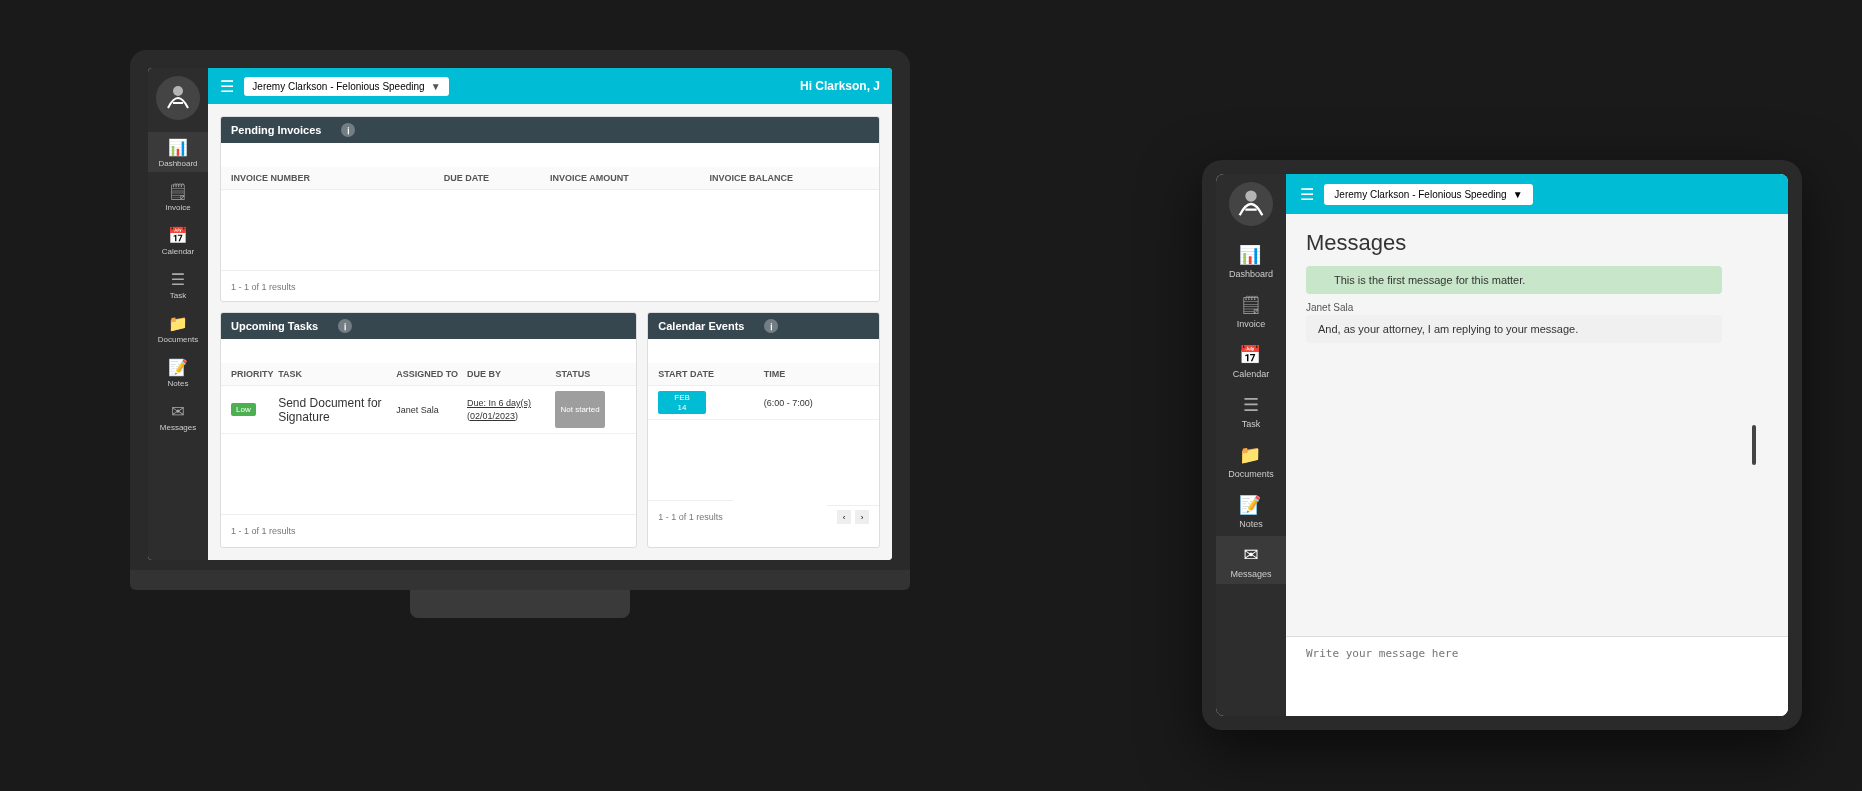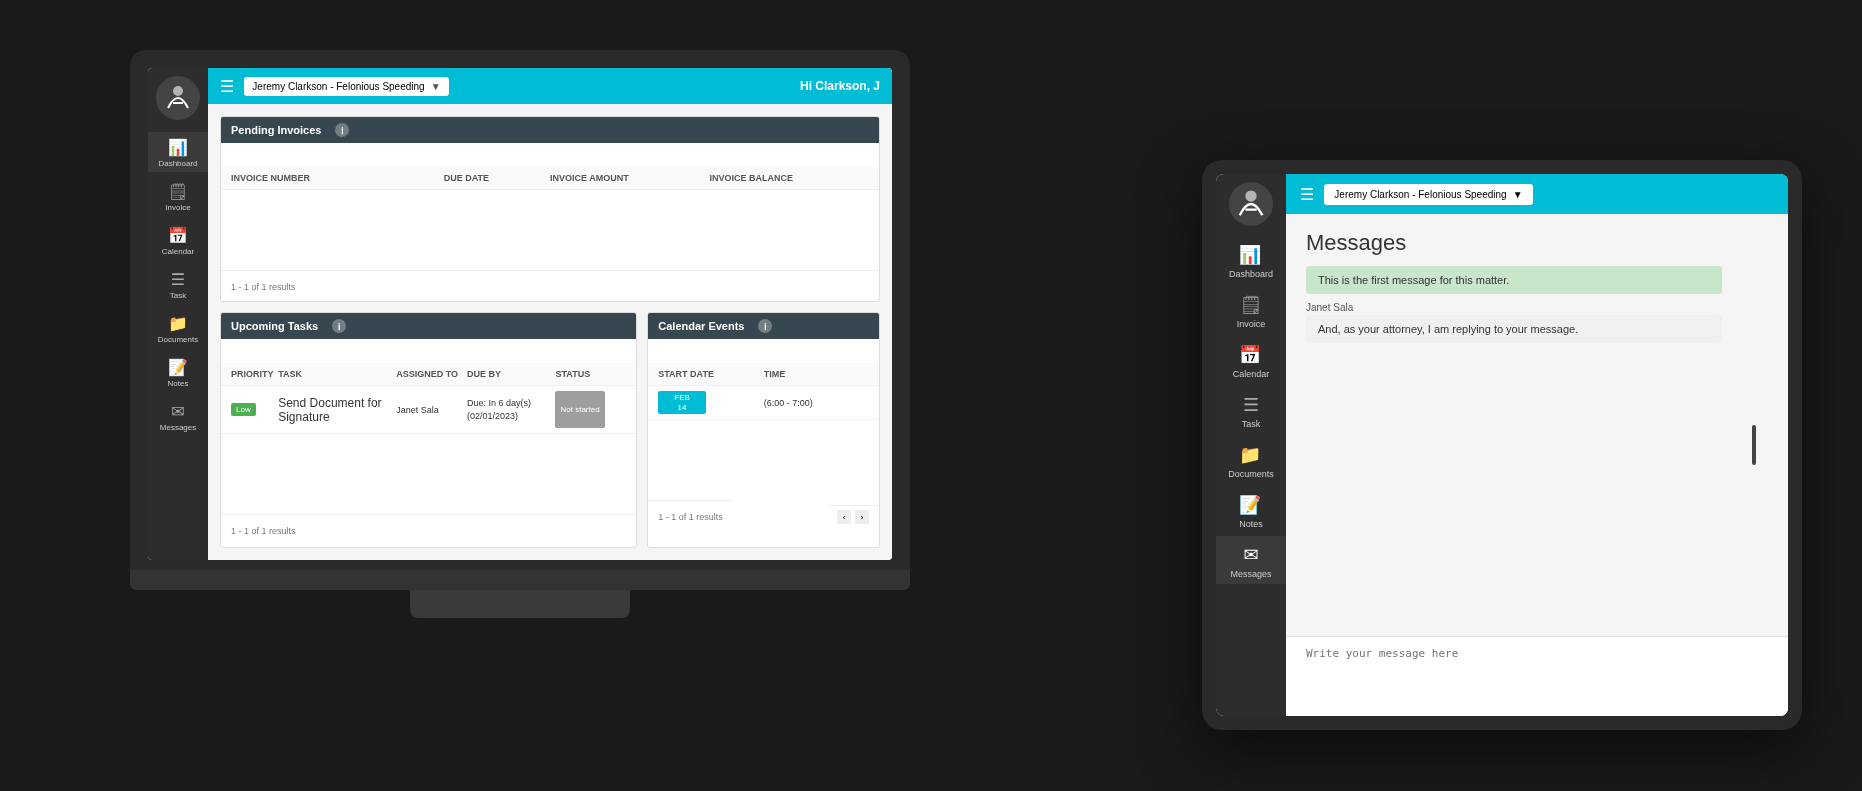--- a/index.html
+++ b/index.html
@@ -140,21 +140,21 @@
       overflow: hidden;
     }
     .panel-header {
       background: #37474f;
       color: white;
       padding: 6px 10px;
       font-size: 11px;
       font-weight: bold;
       display: flex;
       align-items: center;
-      gap: 14px;
+      gap: 20px;
     }
     .panel-header .info-icon {
       background: rgba(255,255,255,0.3);
       border-radius: 50%;
       width: 14px;
       height: 14px;
       font-size: 9px;
       display: flex;
       align-items: center;
       justify-content: center;
@@ -355,21 +355,21 @@
     .messages-area {
       flex: 1;
       padding: 0 20px;
       display: flex;
       flex-direction: column;
       gap: 8px;
       overflow: hidden;
     }
     .message-bubble-green {
       background: #c8e6c9;
-      padding: 8px 12px;
+      padding: 8px 28px;
       border-radius: 4px;
       font-size: 11px;
       color: #333;
       max-width: 90%;
     }
     .message-bubble-gray {
       background: #f0f0f0;
       padding: 8px 12px;
       border-radius: 4px;
       font-size: 11px;
@@ -484,21 +484,21 @@
                 <span>ASSIGNED TO</span>
                 <span>DUE BY</span>
                 <span>STATUS</span>
               </div>
               <div class="table-row tasks-grid" style="align-items:center;">
                 <span>
                   <span class="priority-badge">Low</span>
                 </span>
                 <span style="font-size:12px;white-space:pre-line;">Send Document for Signature</span>
                 <span>Janet Sala</span>
-                <span style="white-space:pre-line;line-height:1.4;">Due: In 6 day(s)
+                <span style="white-space:pre-line;line-height:1.4;text-decoration:underline;">Due: In 6 day(s)
 (02/01/2023)</span>
                 <span>
                   <span class="status-badge">Not started</span>
                 </span>
               </div>
               <div style="height:80px;"></div>
               <div class="result-count">1 - 1 of 1 results</div>
             </div>
 
             <div class="panel events-panel">

